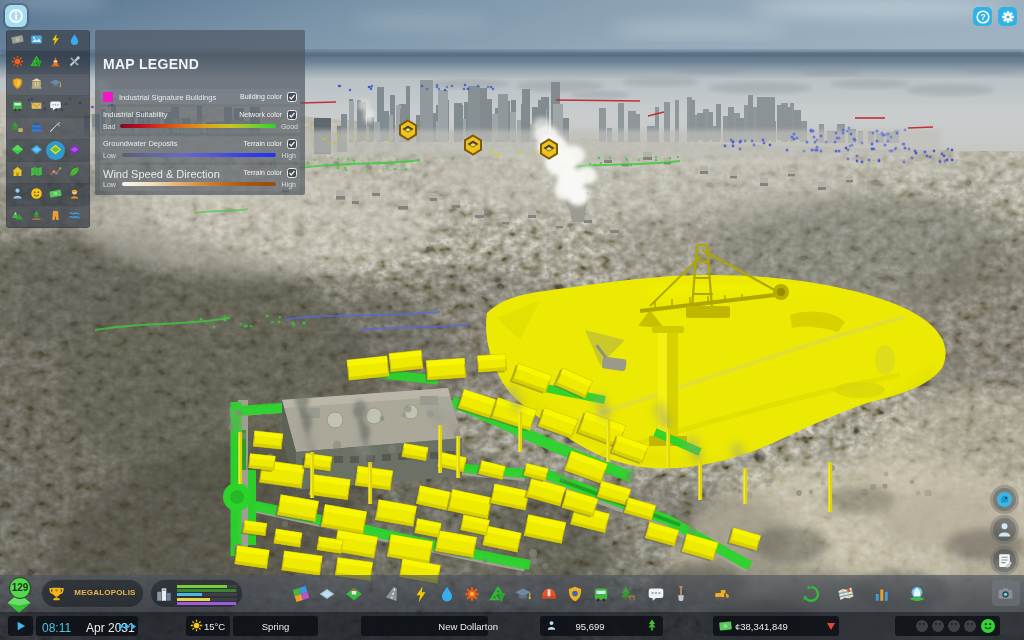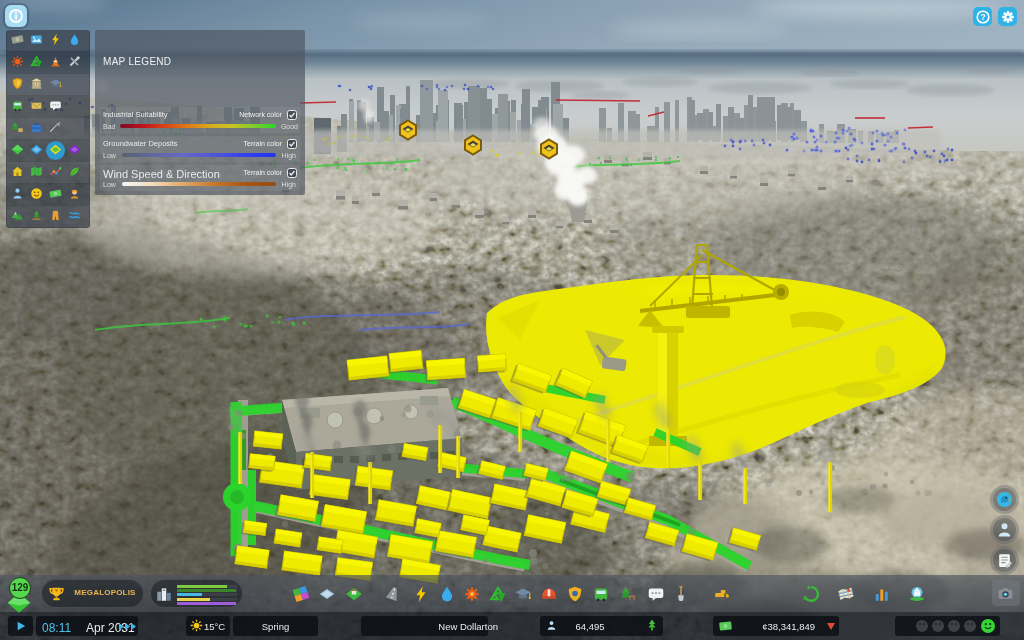--- a/index.html
+++ b/index.html
@@ -1399,21 +1399,30 @@
     <svg style="position:absolute;left:49px;top:209px" width="13" height="13" viewBox="0 0 16 16">
       <path d="M5,2.5 L11,2.5 L12,13.5 L9,13.5 L8,8 L7,13.5 L4,13.5 Z" fill="#e8a030"></path>
     </svg>
     <svg style="position:absolute;left:68px;top:209px" width="13" height="13" viewBox="0 0 16 16">
       <g stroke="#38a0e8" stroke-width="1.8" fill="none">
         <path d="M2,5.5 C4,3.5 6,7.5 8,5.5 C10,3.5 12,7.5 14,5.5"></path>
         <path d="M2,10 C4,8 6,12 8,10 C10,8 12,12 14,10"></path>
       </g>
     </svg>
     <div style="position:absolute;left:95px;top:30px;width:210px;height:165px;background:rgba(78,86,96,0.68);border-radius:2px">
-      <div style="position:absolute;left:8px;top:26px;font-size:10px;font-weight:normal;color:#f0f2f4;letter-spacing:0.3px">MAP LEGEND</div>
+      <div style="position:absolute;left:8px;top:26px;font-size:14px;font-weight:bold;color:#f0f2f4;letter-spacing:0.3px">MAP LEGEND</div>
+      <div style="position:absolute;left:5px;top:59px;width:200px;height:15px;background:rgba(255,255,255,0.05)">
+        <div style="position:absolute;left:3px;top:2.5px;width:10px;height:10px;background:#ee18c8;border-radius:1px"></div>
+        <div style="position:absolute;left:19px;top:3.5px;font-size:7.5px;color:rgba(240,243,245,0.92)">Industrial Signature Buildings</div>
+        <div style="position:absolute;right:18px;top:3.5px;font-size:7px;color:rgba(248,250,252,0.95)">Building color</div>
+        <svg style="position:absolute;right:3px;top:2.5px" width="10" height="10" viewBox="0 0 10 10">
+          <rect x="0.5" y="0.5" width="9" height="9" rx="2" fill="rgba(20,26,34,0.5)" stroke="#e8ecf0" stroke-width="1"></rect>
+          <path d="M2.5,5 L4.2,7 L7.5,3" stroke="#e8ecf0" stroke-width="1.3" fill="none"></path>
+        </svg>
+      </div>
       <div style="position:absolute;left:5px;top:106px;width:200px;height:26px;background:rgba(255,255,255,0.05)">
         <div style="position:absolute;left:3px;top:3px;font-size:7.5px;color:rgba(240,243,245,0.92)">Groundwater Deposits</div>
         <div style="position:absolute;right:18px;top:3.5px;font-size:7px;color:rgba(248,250,252,0.95)">Terrain color</div>
         <svg style="position:absolute;right:3px;top:2.5px" width="10" height="10" viewBox="0 0 10 10">
           <rect x="0.5" y="0.5" width="9" height="9" rx="2" fill="rgba(20,26,34,0.5)" stroke="#e8ecf0" stroke-width="1"></rect>
           <path d="M2.5,5 L4.2,7 L7.5,3" stroke="#e8ecf0" stroke-width="1.3" fill="none"></path>
         </svg>
         <div style="position:absolute;left:3px;top:16px;font-size:7px;color:#d8dce0">Low</div>
         <div style="position:absolute;left:22px;top:17px;right:24px;height:4px;border-radius:2px;background:linear-gradient(90deg,#596070,#62689e,#6668c8,#5056d8,#3340ec,#2133f2)"></div>
         <div style="position:absolute;right:4px;top:16px;font-size:7px;color:#d8dce0">High</div>
@@ -1639,32 +1648,32 @@
     <div style="position:absolute;left:204px;top:621px;font-size:9.5px;color:#e8ebee">15°C</div>
     <div style="position:absolute;top:616px;height:20px;border-radius:3px;background:rgba(10,14,19,0.75);left:233px;width:85px"></div>
     <div style="position:absolute;left:233px;top:621px;width:85px;text-align:center;font-size:9.5px;color:#e8ebee">Spring</div>
     <div style="position:absolute;top:616px;height:20px;border-radius:3px;background:rgba(10,14,19,0.75);left:361px;width:127px"></div>
     <div style="position:absolute;left:361px;top:621px;width:137px;text-align:right;font-size:9.5px;color:#e8ebee">New Dollarton</div>
     <div style="position:absolute;top:616px;height:20px;border-radius:3px;background:rgba(10,14,19,0.75);left:540px;width:123px"></div>
     <svg style="position:absolute;left:546px;top:620px" width="11" height="11" viewBox="0 0 16 16">
       <circle cx="8" cy="4.5" r="2.8" fill="#bfe0f2"></circle>
       <path d="M2.5,14 C2.5,9 13.5,9 13.5,14 Z" fill="#bfe0f2"></path>
     </svg>
-    <div style="position:absolute;left:550px;top:621px;width:80px;text-align:center;font-size:9.5px;color:#e8ebee">64,495</div>
+    <div style="position:absolute;left:550px;top:621px;width:80px;text-align:center;font-size:9.5px;color:#e8ebee">95,699</div>
     <svg style="position:absolute;left:646px;top:619px" width="12" height="13" viewBox="0 0 12 13">
       <path d="M6,0.5 L9,5 L3,5 Z" fill="#48c838"></path>
       <path d="M6,3.5 L9.5,8.5 L2.5,8.5 Z" fill="#3cb830"></path>
       <rect x="5.2" y="8.5" width="1.6" height="3" fill="#48c838"></rect>
     </svg>
     <div style="position:absolute;top:616px;height:20px;border-radius:3px;background:rgba(10,14,19,0.75);left:713px;width:126px"></div>
     <svg style="position:absolute;left:719px;top:621px" width="13" height="10" viewBox="0 0 13 10">
       <rect x="0.5" y="1" width="12" height="8" rx="1" fill="#58c858" transform="rotate(-6 6 5)"></rect>
       <circle cx="6.5" cy="5" r="2" fill="#8ae08a"></circle>
     </svg>
-    <div style="position:absolute;left:735px;top:621px;width:80px;text-align:right;font-size:9.5px;color:#e8ebee">¢38,341,849</div>
+    <div style="position:absolute;left:735px;top:621px;width:80px;text-align:left;font-size:9.5px;color:#e8ebee">¢38,341,849</div>
     <svg style="position:absolute;left:826px;top:622px" width="10" height="9" viewBox="0 0 10 9">
       <path d="M1,1 L9,1 L5,8 Z" fill="#e04838"></path>
     </svg>
     <div style="position:absolute;top:616px;height:20px;border-radius:3px;background:rgba(10,14,19,0.75);left:895px;width:105px"></div>
     <div style="position:absolute;left:916px;top:620px;width:12px;height:12px;border-radius:50%;background:rgba(255,255,255,0.18)"></div>
     <div style="position:absolute;left:919px;top:623px;width:2px;height:2px;border-radius:50%;background:rgba(10,14,19,0.6)"></div>
     <div style="position:absolute;left:923px;top:623px;width:2px;height:2px;border-radius:50%;background:rgba(10,14,19,0.6)"></div>
     <div style="position:absolute;left:932px;top:620px;width:12px;height:12px;border-radius:50%;background:rgba(255,255,255,0.18)"></div>
     <div style="position:absolute;left:935px;top:623px;width:2px;height:2px;border-radius:50%;background:rgba(10,14,19,0.6)"></div>
     <div style="position:absolute;left:939px;top:623px;width:2px;height:2px;border-radius:50%;background:rgba(10,14,19,0.6)"></div>

